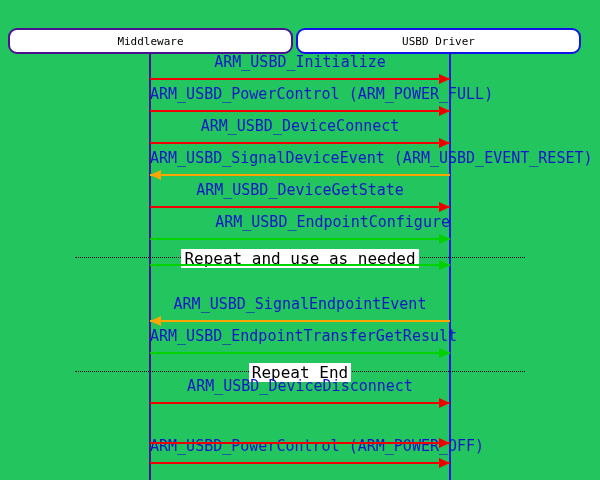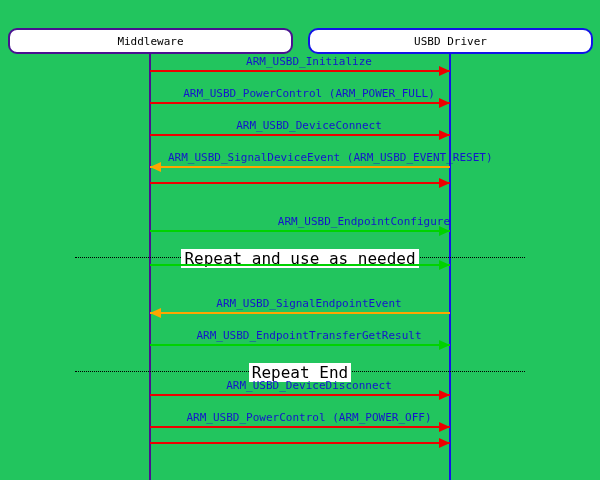--- a/index.html
+++ b/index.html
@@ -7,29 +7,28 @@
     position:relative;width:600px;height:480px;background:#22c55e;overflow:hidden;
     font-family:"DejaVu Sans Mono","Liberation Mono",monospace;
   }
   .actor-box{
     position:absolute;top:28px;height:22px;width:281px;
     border:2px solid #000;border-radius:9px;background:#ffffff;
     display:flex;align-items:center;justify-content:center;
     font-size:11px;color:#000000;z-index:3;
   }
   .actor-left{left:8px;}
-  .actor-right{left:308px;border-radius:10px;}
+  .actor-right{left:296px;}
   .lifeline{position:absolute;top:50px;height:430px;width:2px;z-index:1;}
   .lifeline-left{left:149px;}
   .lifeline-right{left:449px;}
   .msg{position:absolute;left:150px;width:300px;z-index:2;}
   .msg-label{
-    height:16px;line-height:16px;text-align:center;font-size:11px;
+    height:24px;line-height:16px;text-align:center;font-size:15px;
     white-space:nowrap;
-    padding-left:18px;
   }
   .msg-line{position:relative;height:2px;}
   .arrow-head{
     position:absolute;width:0;height:0;top:-4px;
     border-top:5px solid transparent;border-bottom:5px solid transparent;
   }
   .arrow-head.right{right:0;border-left:11px solid;}
   .arrow-head.left{left:0;border-right:11px solid;}
   .divider{position:absolute;left:75px;width:450px;height:16px;text-align:center;z-index:2;}
   .divider-line{position:absolute;left:0;right:0;top:8px;border-top:1px dotted #000000;}
@@ -73,20 +72,21 @@
           <span class="arrow-head right" style="border-left-color: rgb(238, 0, 0);"></span>
         </div>
       </div>
       <div class="msg" style="top: 150px;">
         <div class="msg-label" style="color: rgb(21, 21, 204);">ARM_USBD_SignalDeviceEvent (ARM_USBD_EVENT_RESET)</div>
         <div class="msg-line" style="background: rgb(255, 165, 0);">
           <span class="arrow-head left" style="border-right-color: rgb(255, 165, 0);"></span>
         </div>
       </div>
       <div class="msg" style="top: 182px;">
+        <div class="msg-label" style="color: rgb(21, 21, 204);">ARM_USBD_DeviceGetState</div>
         <div class="msg-line" style="background: rgb(238, 0, 0);">
           <span class="arrow-head right" style="border-left-color: rgb(238, 0, 0);"></span>
         </div>
       </div>
       <div class="msg" style="top: 214px;">
         <div class="msg-label" style="color: rgb(21, 21, 204); text-align: right;">ARM_USBD_EndpointConfigure</div>
         <div class="msg-line" style="background: rgb(0, 210, 0);">
           <span class="arrow-head right" style="border-left-color: rgb(0, 210, 0);"></span>
         </div>
       </div>
@@ -109,21 +109,21 @@
         </div>
       </div>
       <div class="divider" style="top: 363px;"><span class="divider-line" style="border-top-color: rgb(0, 0, 0);"></span><span class="divider-label" style="color: rgb(0, 0, 0);">Repeat End</span></div>
       <div class="msg" style="top: 378px;">
         <div class="msg-label" style="color: rgb(21, 21, 204);">ARM_USBD_DeviceDisconnect</div>
         <div class="msg-line" style="background: rgb(238, 0, 0);">
           <span class="arrow-head right" style="border-left-color: rgb(238, 0, 0);"></span>
         </div>
       </div>
       <div class="msg" style="top: 410px;">
-        <div class="msg-label" style="color: rgb(21, 21, 204);">ARM_USBD_PowerControl (ARM_POWER_OFF)</div>
+        <div class="msg-label" style="color: rgb(21, 21, 204); margin-top: 28px;">ARM_USBD_PowerControl (ARM_POWER_OFF)</div>
         <div class="msg-line" style="background: rgb(238, 0, 0);">
           <span class="arrow-head right" style="border-left-color: rgb(238, 0, 0);"></span>
         </div>
       </div>
       <div class="msg" style="top: 442px;">
         <div class="msg-line" style="background: rgb(238, 0, 0);">
           <span class="arrow-head right" style="border-left-color: rgb(238, 0, 0);"></span>
         </div>
       </div>
     </div>

